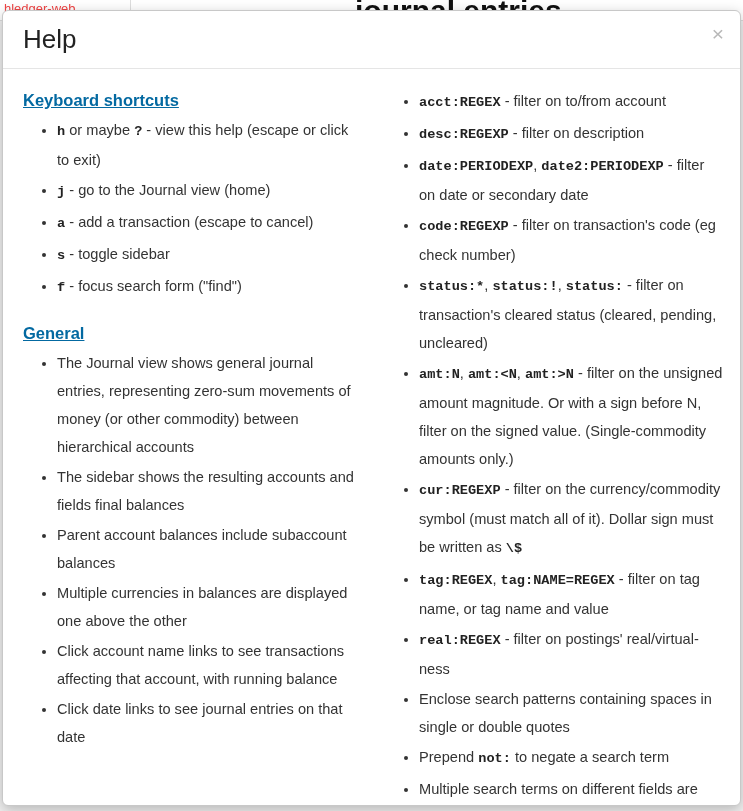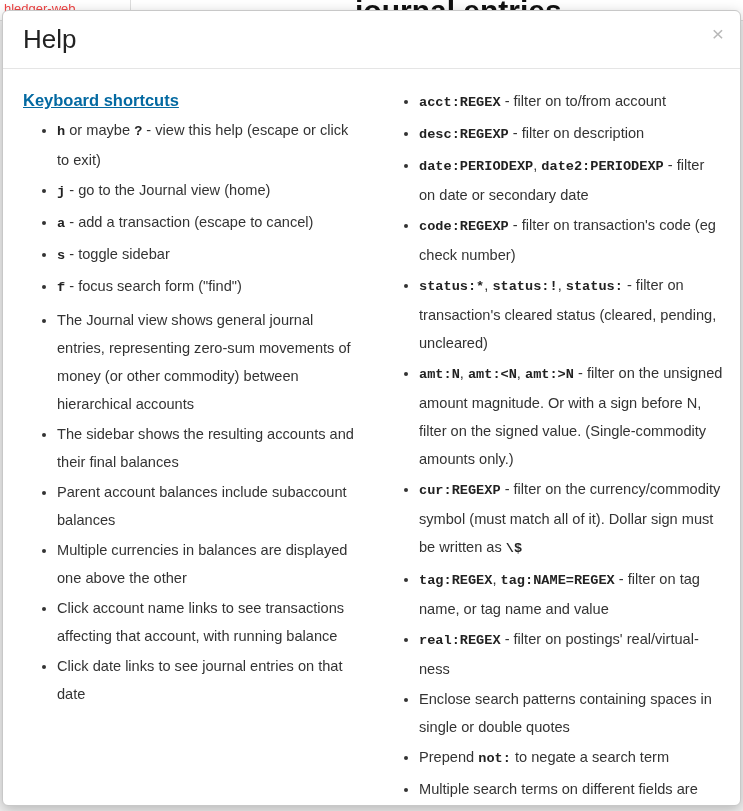--- a/index.html
+++ b/index.html
@@ -161,23 +161,24 @@
     <div class="col col-left">
       <h4 class="section">Keyboard shortcuts</h4>
       <ul class="bullets">
         <li><span class="kbd">h</span> or maybe <span class="kbd">?</span> - view this help (escape or click to exit)</li>
         <li><span class="kbd">j</span> - go to the Journal view (home)</li>
         <li><span class="kbd">a</span> - add a transaction (escape to cancel)</li>
         <li><span class="kbd">s</span> - toggle sidebar</li>
         <li><span class="kbd">f</span> - focus search form ("find")</li>
       </ul>
 
+      <h4 class="section general">General</h4>
       <ul class="bullets">
         <li>The Journal view shows general journal entries, representing zero-sum movements of money (or other commodity) between hierarchical accounts</li>
-        <li>The sidebar shows the resulting accounts and their final balances</li>
+        <li>The sidebar shows the resulting accounts and fields final balances</li>
         <li>Parent account balances include subaccount balances</li>
         <li>Multiple currencies in balances are displayed one above the other</li>
         <li>Click account name links to see transactions affecting that account, with running balance</li>
         <li>Click date links to see journal entries on that date</li>
       </ul>
     </div>
 
     <div class="col col-right">
       <ul class="bullets">
         <li><span class="kbd">acct:REGEX</span> - filter on to/from account</li>

